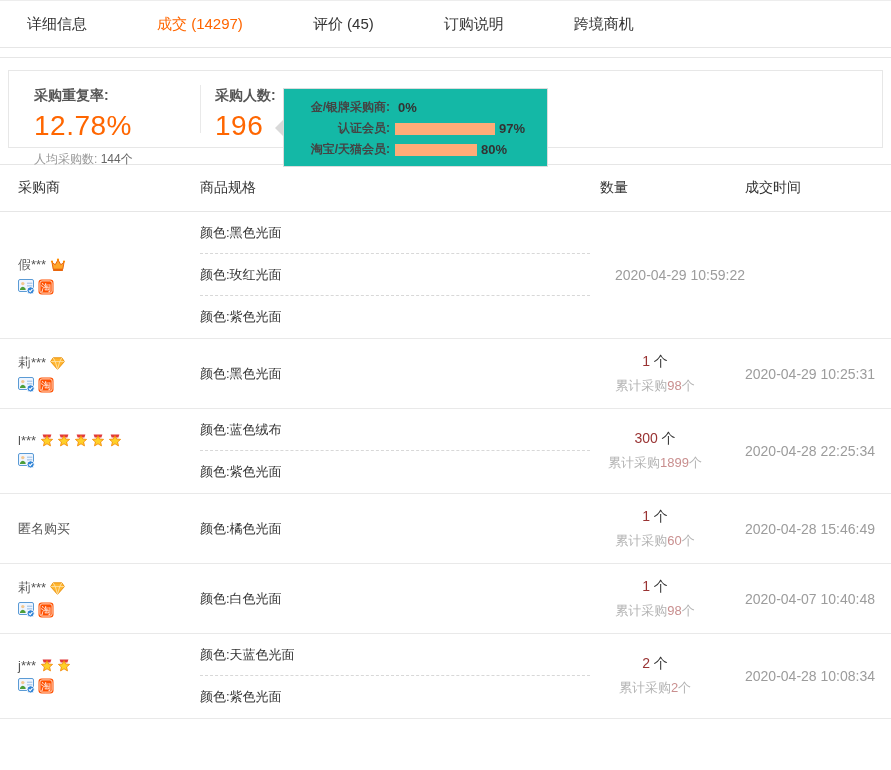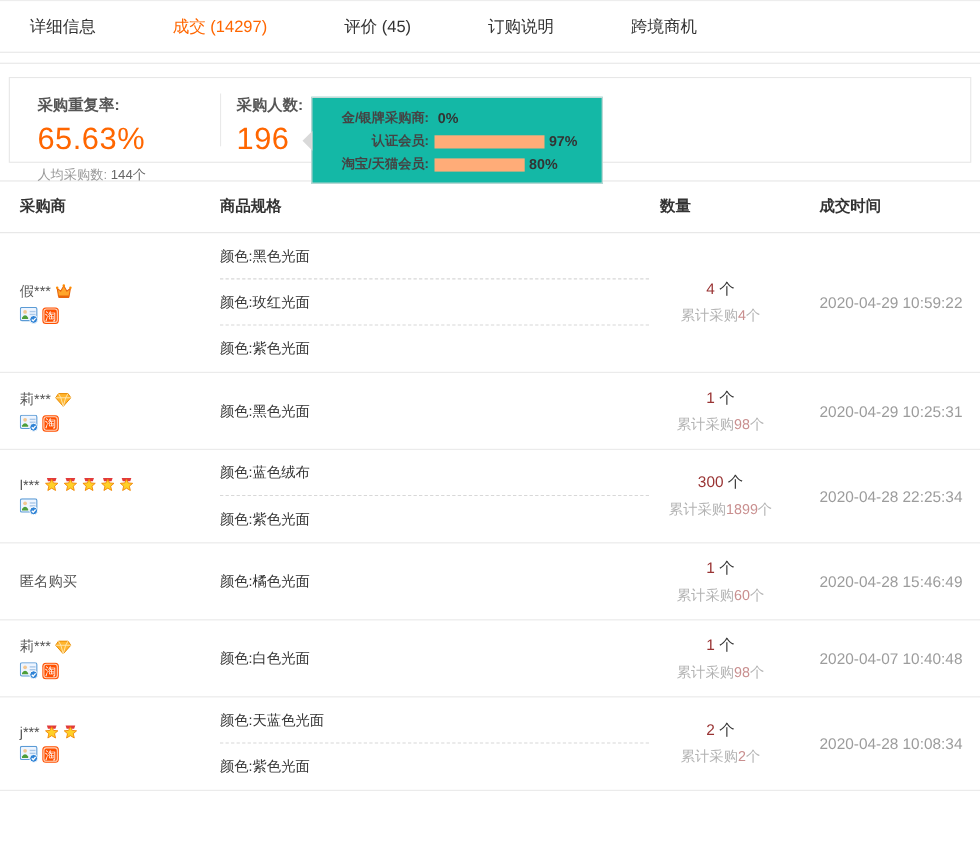--- a/index.html
+++ b/index.html
@@ -33,21 +33,21 @@
   .t-row { display:flex; align-items:center; height:21px; }
   .t-label { width:106px; text-align:right; font-size:12px; font-weight:bold; color:#444; flex:none; }
   .t-bar { height:12px; background:#ffac78; margin-left:5px; flex:none; }
   .t-pct { font-size:13px; font-weight:bold; color:#333; margin-left:4px; white-space:nowrap; }
   .t-pct.nobar { margin-left:8px; }
 
   
   .table { margin-top:16px; }
   .thead { display:flex; height:48px; align-items:center;
     border-top:1px solid #e6e6e6; border-bottom:1px solid #e6e6e6;
-    font-size:14px; font-weight:bold; color:#333; }
+    font-size:14px; font-weight:normal; color:#333; }
   .c1 { width:200px; padding-left:18px; flex:none; }
   .c2 { width:390px; flex:none; }
   .c3 { width:130px; flex:none; padding-left:10px; }
   .c4 { flex:1; padding-left:25px; }
 
   .trow { display:flex; align-items:center; min-height:70px; border-bottom:1px solid #e9e9e9; }
   .buyer-line1 { display:flex; align-items:center; font-size:13px; color:#555; }
   .buyer-line1 .nm { margin-right:4px; }
   .buyer-line2 { display:flex; align-items:center; margin-top:5px; }
   .icn { display:inline-flex; margin-right:3px; }
@@ -73,21 +73,21 @@
     <div class="tab">评价 (45)</div>
     <div class="tab">订购说明</div>
     <div class="tab">跨境商机</div>
   </div>
 
 <div class="hr-line"></div>
 
 <div class="stats-panel">
   <div class="stat-col1">
     <div class="stat-label">采购重复率:</div>
-    <div class="stat-big">65.63%</div>
+    <div class="stat-big">12.78%</div>
     <div class="stat-sub">
       <span>人均采购数:</span>
       <span class="dark">144个</span>
     </div>
   </div>
   <div class="vdiv"></div>
   <div class="stat-col2">
     <div class="stat-label">采购人数:</div>
     <div class="stat-big">196</div>
   </div>
@@ -153,24 +153,20 @@
                 <text x="8" y="11.6" font-size="10" fill="#ffffff" text-anchor="middle">淘</text>
               </svg>
             </span>
           </div>
         </div>
         <div class="c2">
           <div class="spec">颜色:黑色光面</div>
           <div class="spec">颜色:玫红光面</div>
           <div class="spec">颜色:紫色光面</div>
         </div>
-        <div class="c3 qtycell">
-          <div class="qty-l1"><span class="num">4</span> 个</div>
-          <div class="qty-l2">累计采购<span class="num">4</span>个</div>
-        </div>
         <div class="c4">
           <div class="time">2020-04-29 10:59:22</div>
         </div>
       </div>
       <div class="trow">
         <div class="c1">
           <div class="buyer-line1">
             <span class="nm">莉***</span>
             <span class="icn">
               <svg width="15" height="13" viewBox="0 0 15 13">

